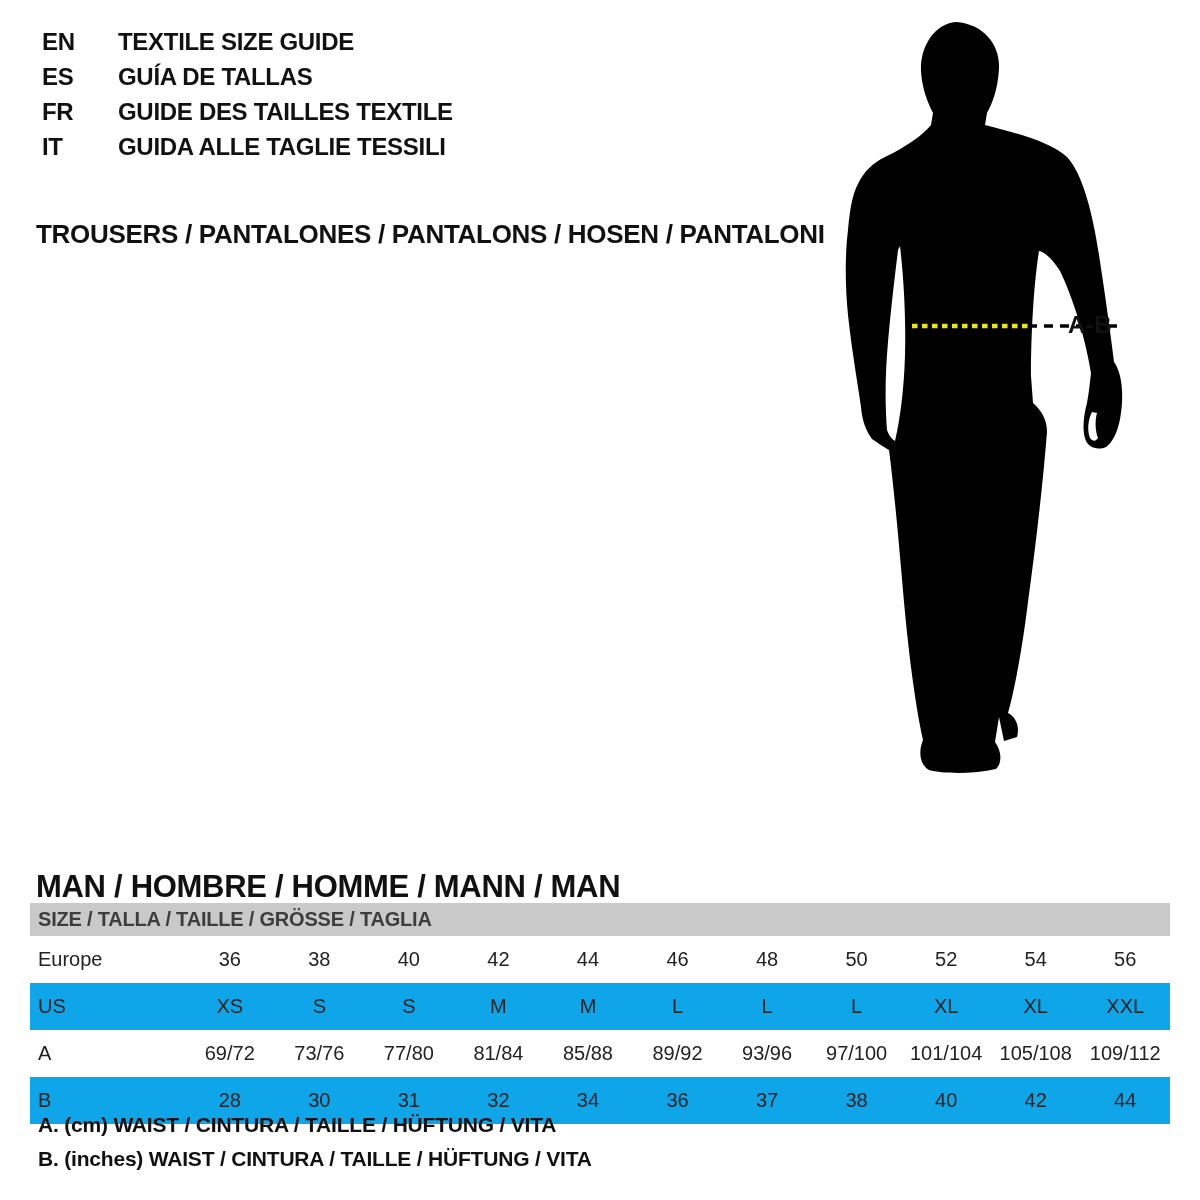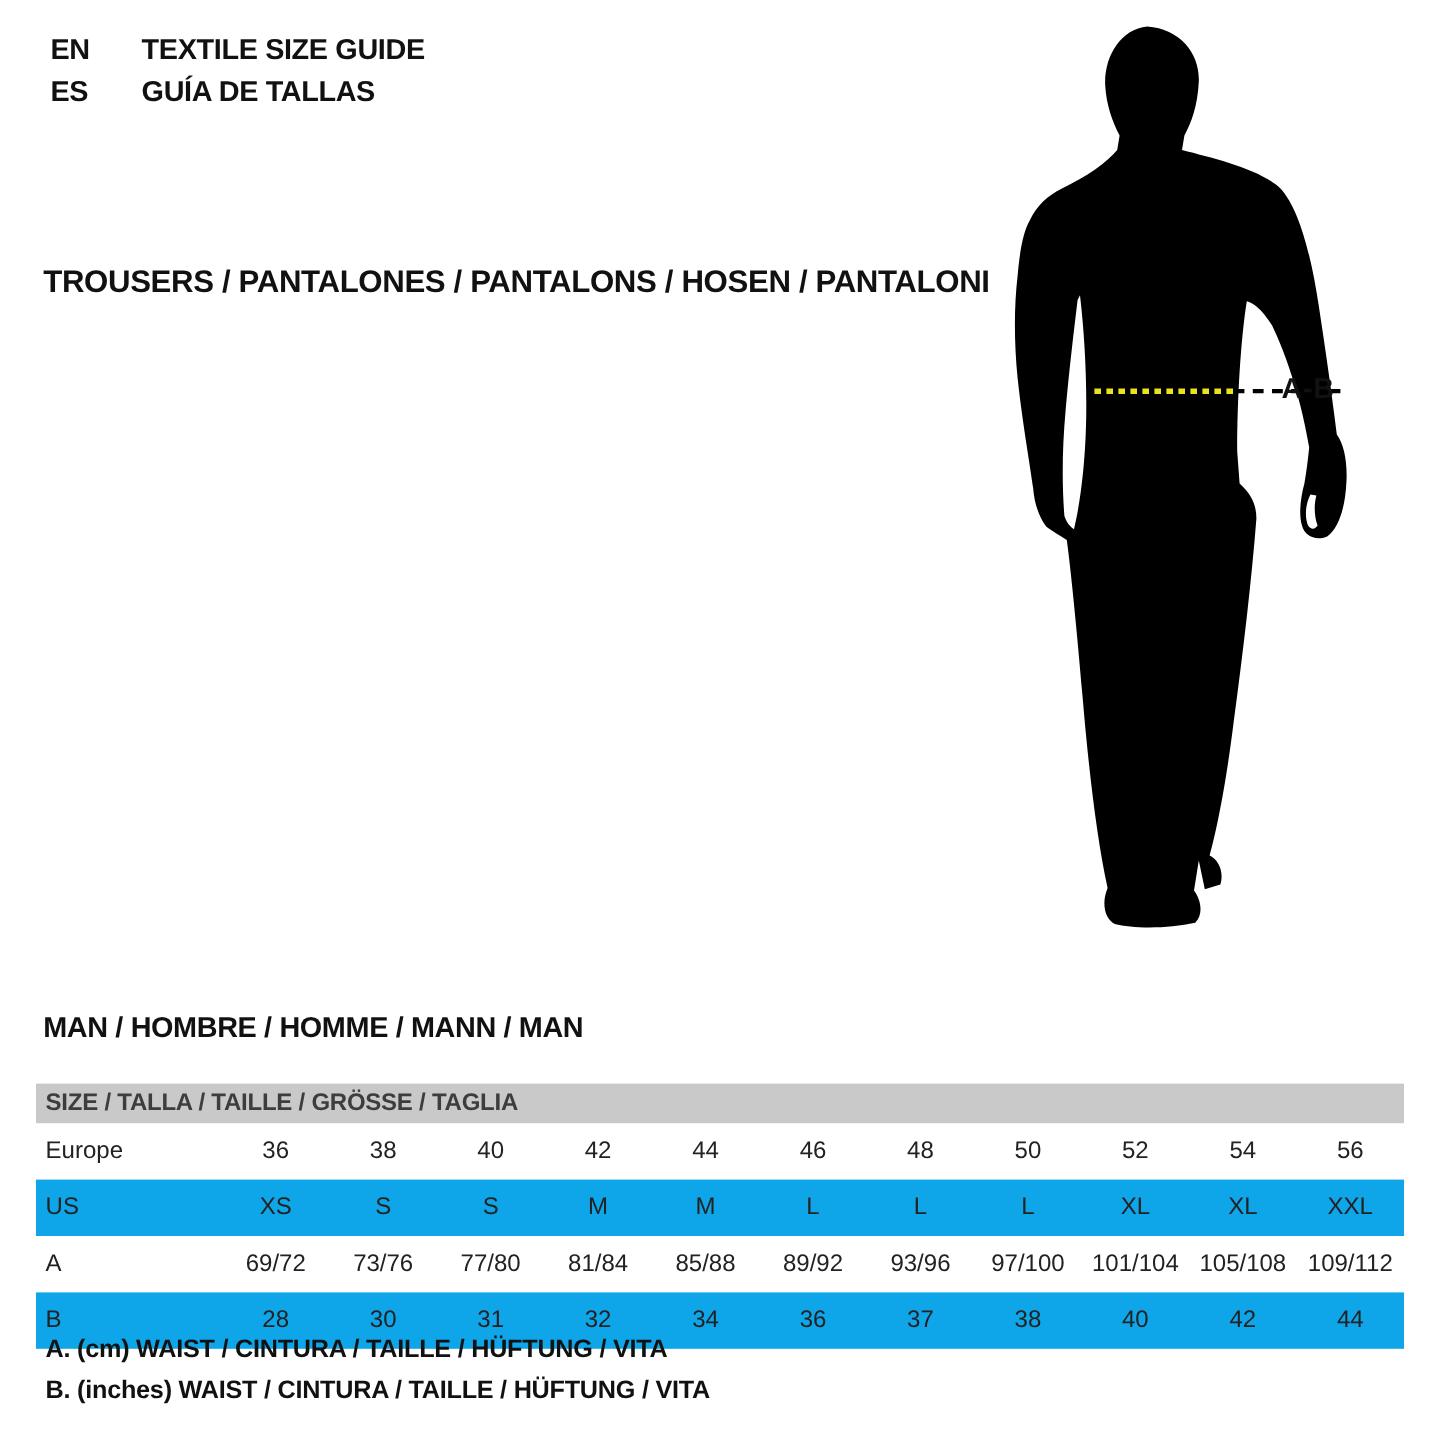--- a/index.html
+++ b/index.html
@@ -17,21 +17,21 @@
   .lang-label{font-size:24px;font-weight:700;letter-spacing:-0.3px;}
 
   
   .category{left:36px;top:219px;font-size:26px;font-weight:700;letter-spacing:-0.3px;}
 
   
   .figure-svg{left:0;top:0;}
   .ab-label{left:1068px;top:311px;font-size:24px;font-weight:700;letter-spacing:0.5px;}
 
   
-  .man-heading{left:36px;top:843px;font-size:24px;font-weight:700;letter-spacing:-0.3px;}
+  .man-heading{left:36px;top:869px;font-size:31px;font-weight:700;letter-spacing:-0.3px;}
 
   
   .size-table{left:30px;top:903px;width:1140px;}
   .table-header{
     height:33px;line-height:33px;background:#c9c9c9;color:#3d3d3d;
     font-size:20px;font-weight:700;padding-left:8px;letter-spacing:-0.2px;
     box-sizing:border-box;
   }
   .t-row{display:flex;height:47px;align-items:center;font-size:20px;color:#222;}
   .t-row.alt{background:#0ea5e9;}
@@ -46,20 +46,28 @@
 <body>
 
 <div class="abs lang-list">
   <div class="lang-row">
     <span class="lang-code">EN</span>
     <span class="lang-label">TEXTILE SIZE GUIDE</span>
   </div>
   <div class="lang-row">
     <span class="lang-code">ES</span>
     <span class="lang-label">GUÍA DE TALLAS</span>
+  </div>
+  <div class="lang-row">
+    <span class="lang-code">FR</span>
+    <span class="lang-label">GUIDE DES TAILLES TEXTILE</span>
+  </div>
+  <div class="lang-row">
+    <span class="lang-code">IT</span>
+    <span class="lang-label">GUIDA ALLE TAGLIE TESSILI</span>
   </div>
 </div>
 
 <div class="abs category">TROUSERS / PANTALONES / PANTALONS / HOSEN / PANTALONI</div>
 
 <svg class="abs figure-svg" width="1200" height="1200" viewBox="0 0 1200 1200">
 
   <line x1="1028" y1="326" x2="1120" y2="326" stroke="#000000" stroke-width="3.5" stroke-dasharray="9 7"></line>
 
   <path fill="#000000" d="M 956 22

